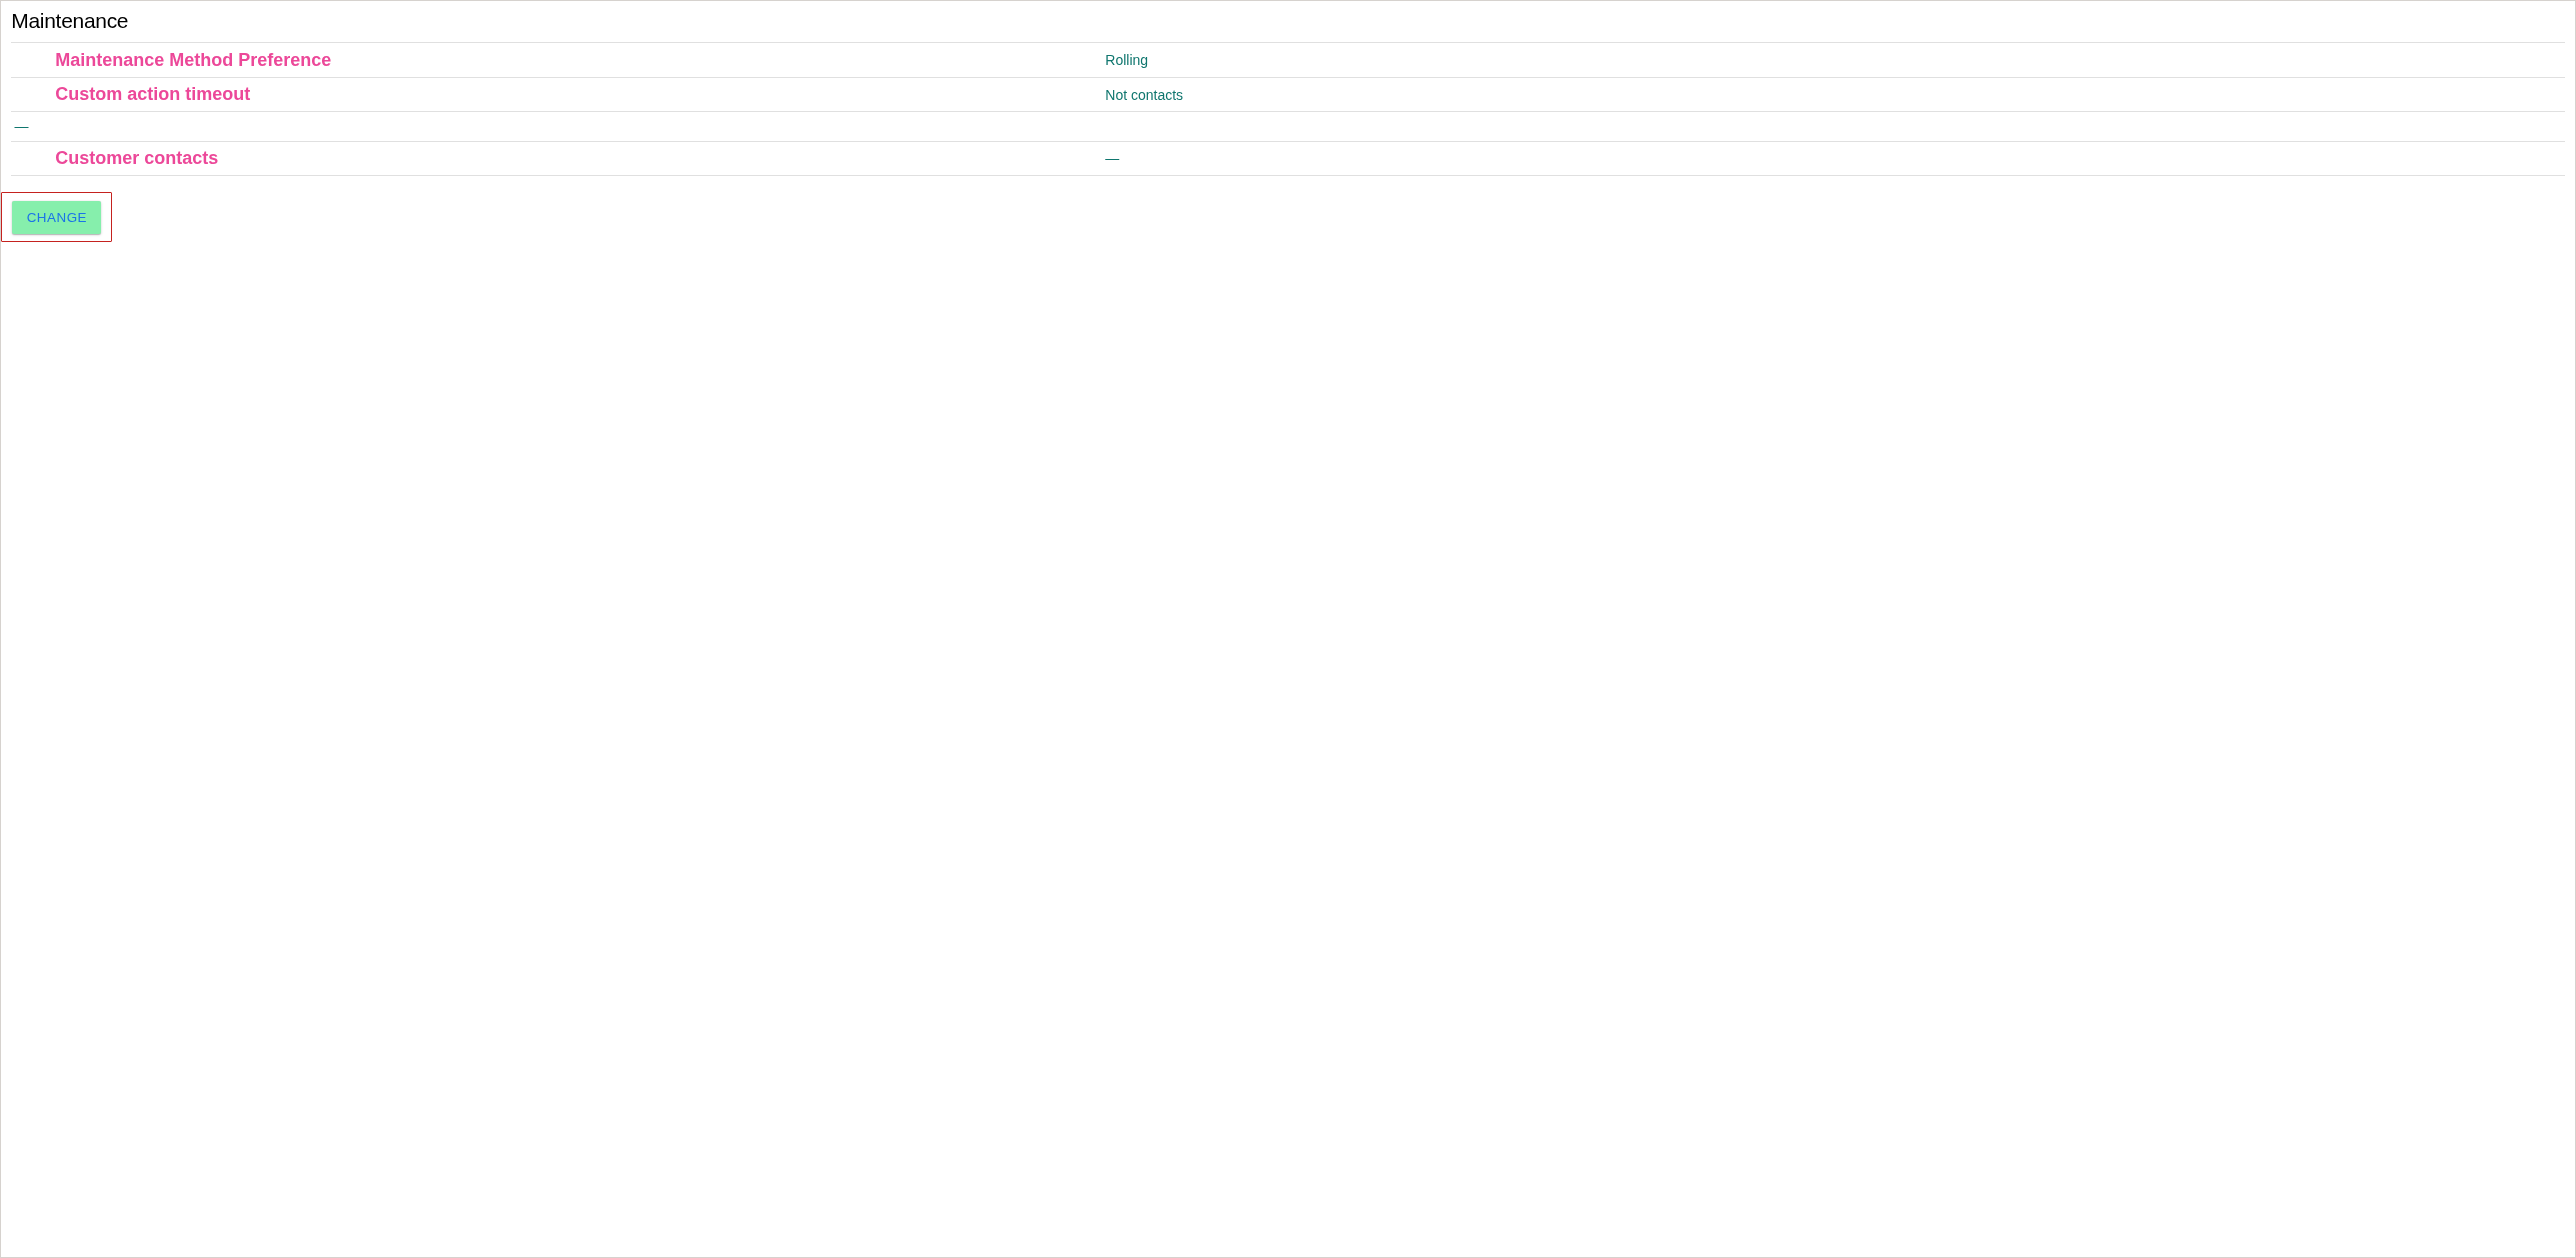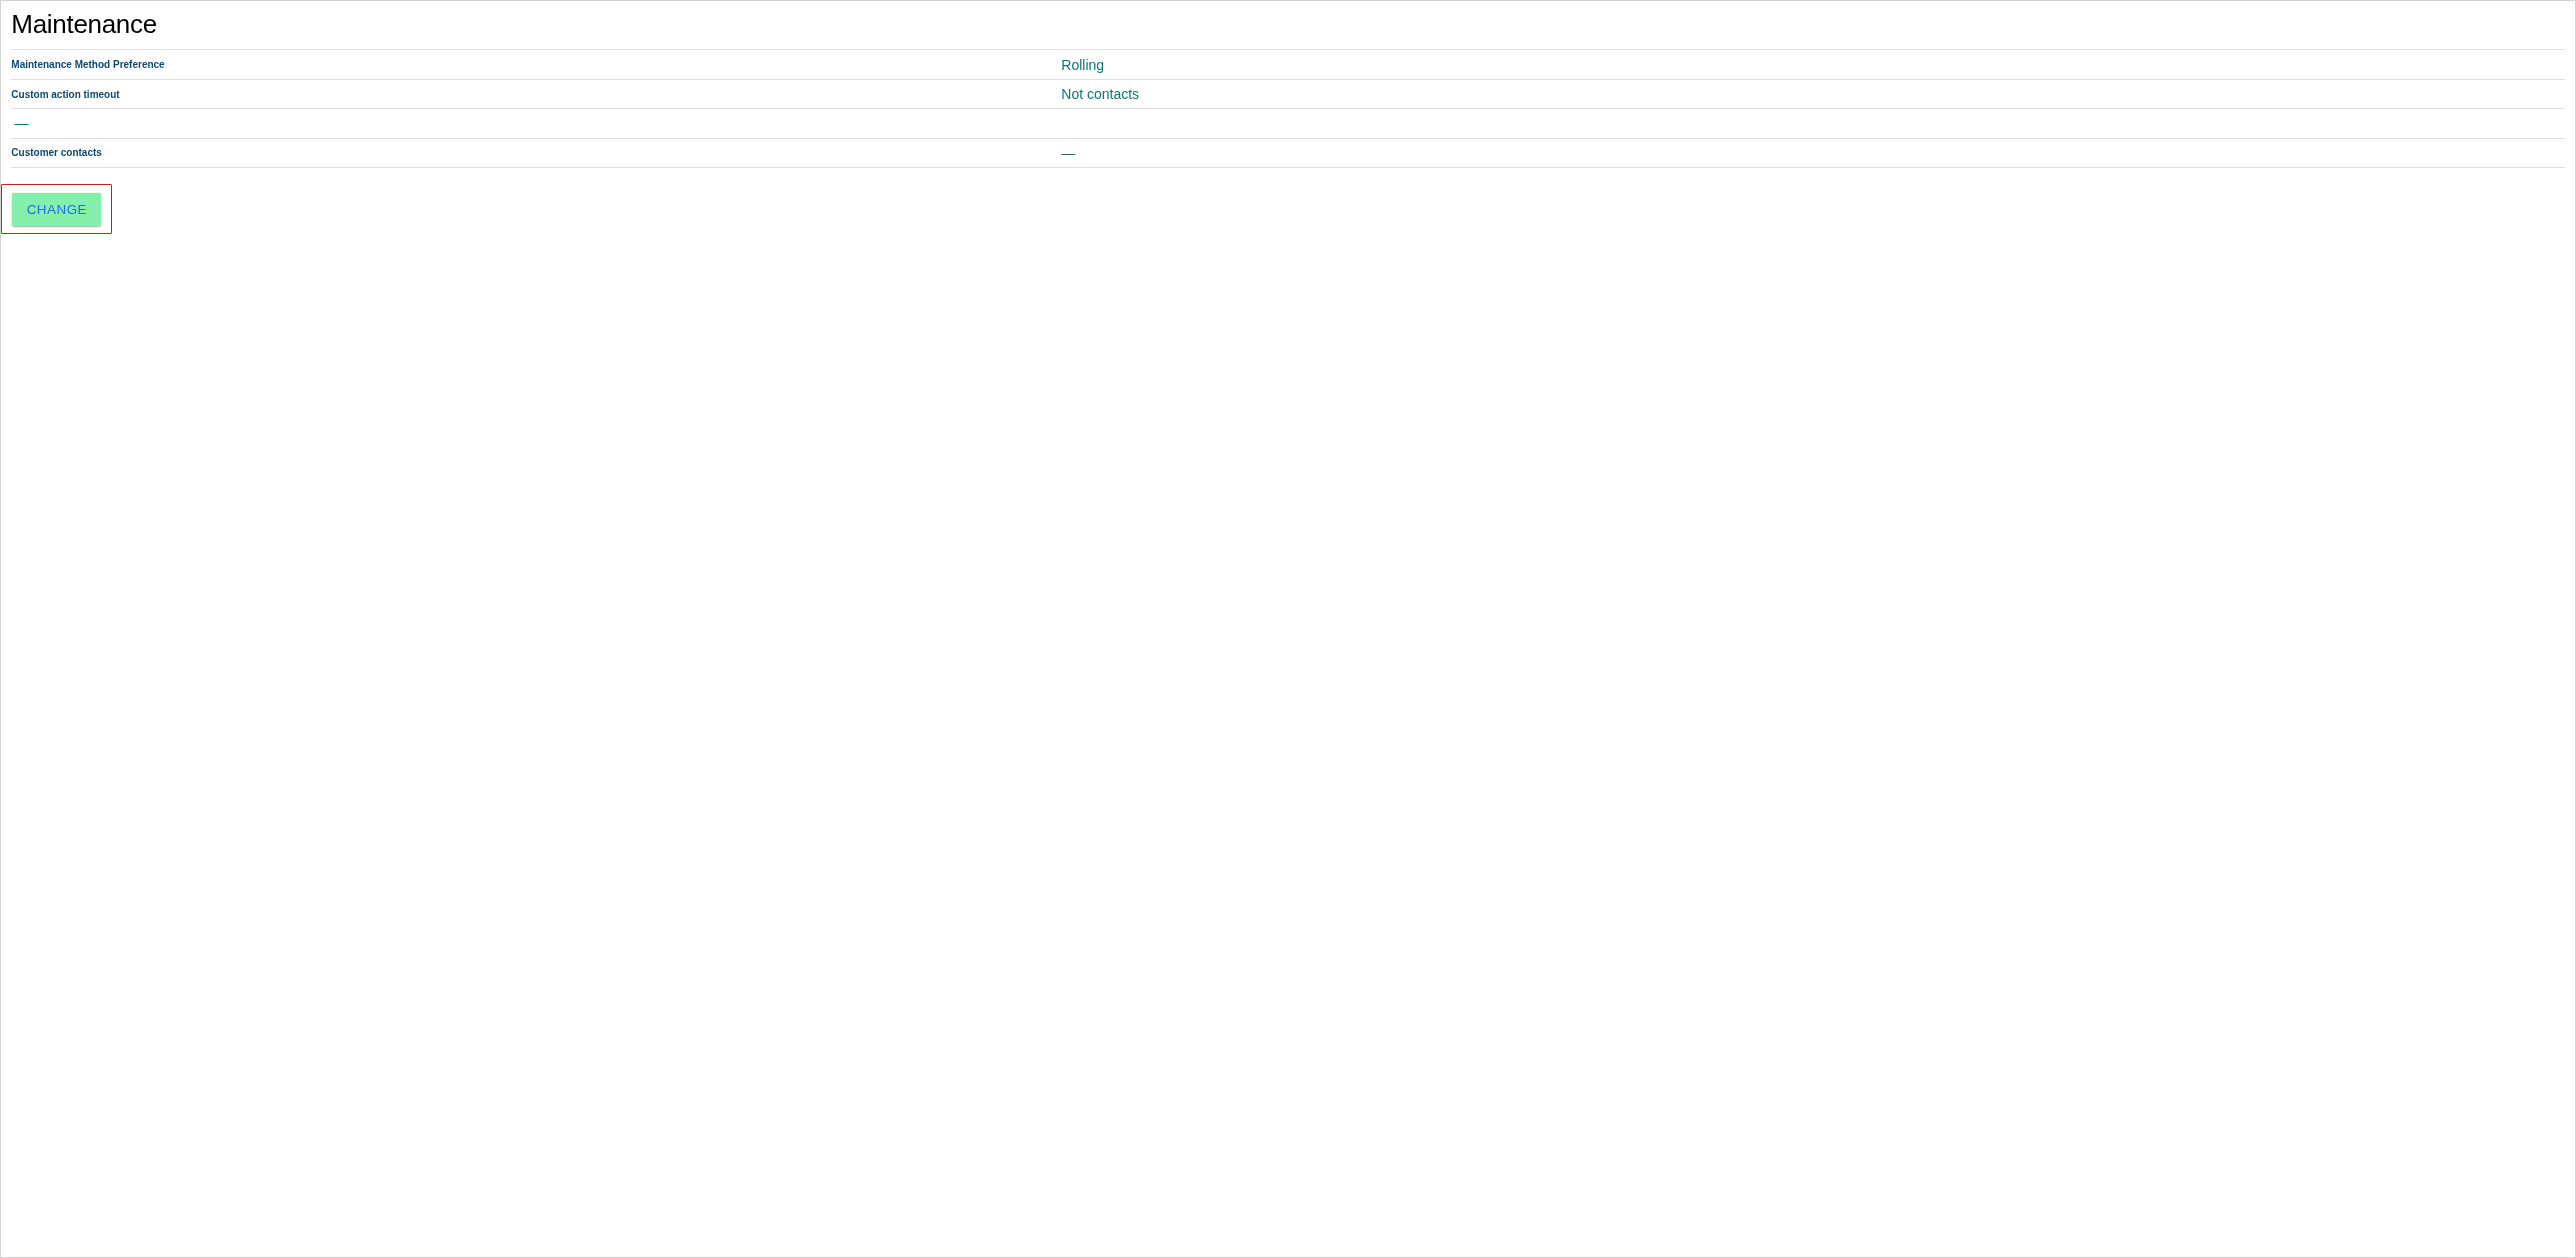--- a/index.html
+++ b/index.html
@@ -9,41 +9,42 @@
     }
     body {
       font-family: 'Helvetica Neue', Helvetica, Arial, sans-serif;
       background: #fff;
       border: 1px solid #d6d2ce;
       width: 100vw;
       height: 100vh;
       padding: 8.2px 10.3px 10.3px 10.3px;
     }
     .heading {
-      font-size: 26px;
+      font-size: 21px;
       font-weight: 500;
       color: #000;
       margin-bottom: 9.3px;
       letter-spacing: -0.3px;
     }
     .details-table {
       width: 100%;
       border-top: 0.5px solid #e0e0e0;
     }
     .detail-row {
       display: flex;
       border-bottom: 0.5px solid #e0e0e0;
       padding: 6.2px 0;
       align-items: center;
     }
     .detail-label {
       flex: 0 0 41%;
-      font-size: 10px;
+      font-size: 18px;
       font-weight: 600;
-      color: #0c4a6e;
+      color: #ec4899;
+      margin-left: 44px;
     }
     .detail-value {
       flex: 1;
       font-size: 14px;
       font-weight: 400;
       color: #0f766e;
       padding-left: 3.1px;
     }
     .button-highlight-box {
       display: inline-block;

